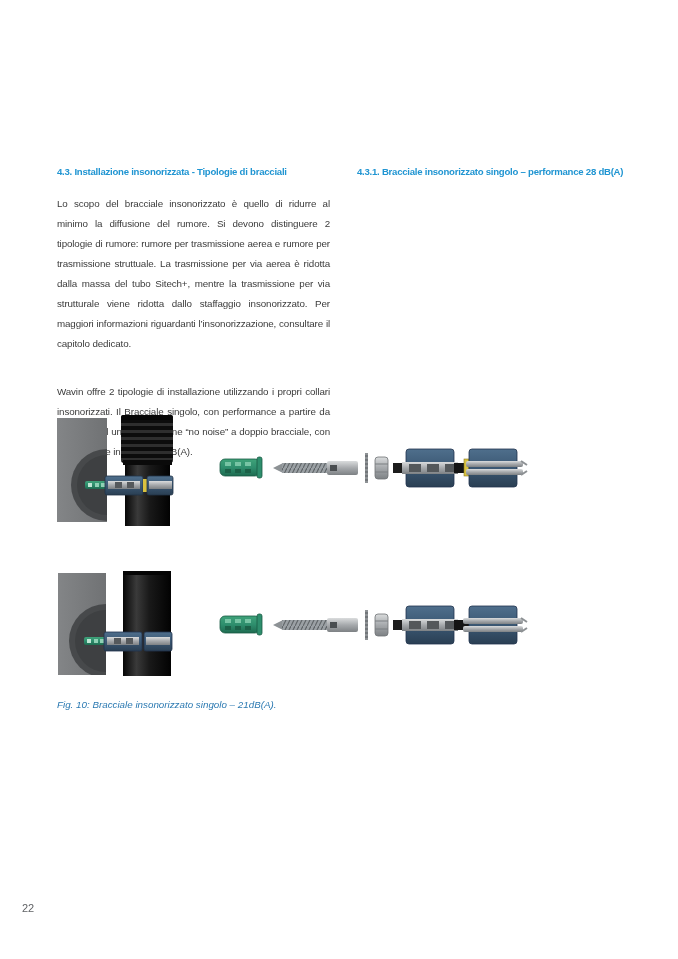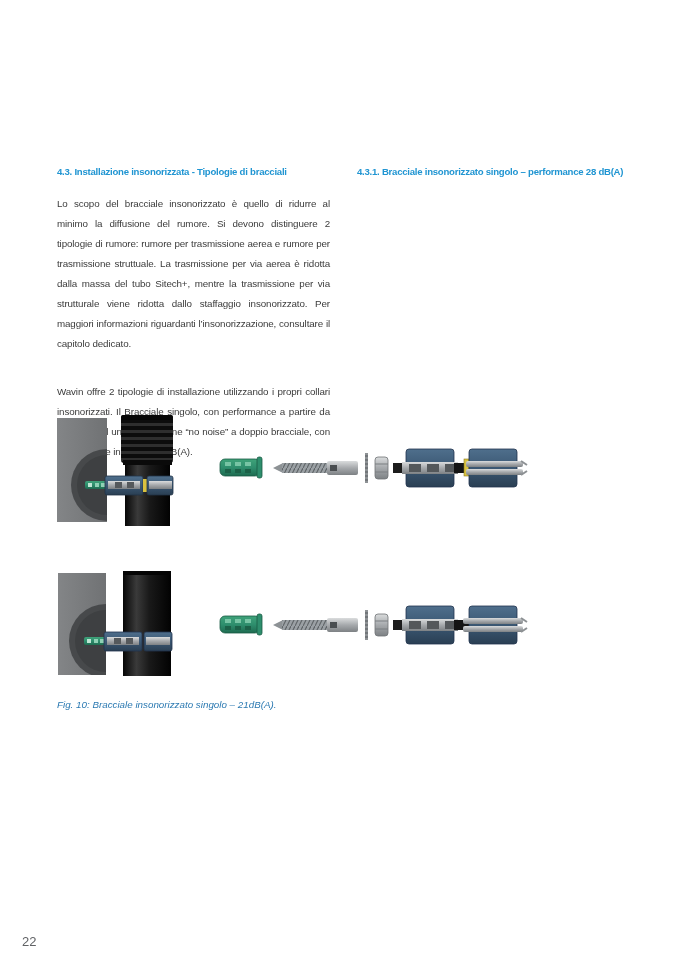--- a/index.html
+++ b/index.html
@@ -31,22 +31,22 @@
   .illu{position:absolute;left:55px;width:480px;height:118px;}
   .illu-1{top:412px;}
   .illu-2{top:562px;}
   .fig-caption{
     position:absolute;left:57px;top:699px;width:472px;
     text-align:left;
     font-size:9.8px;font-style:italic;
     color:var(--caption-color,#2c7ab2);
   }
   .page-number{
-    position:absolute;left:22px;top:934px;
-    font-size:13px;
+    position:absolute;left:22px;top:902px;
+    font-size:11px;
     color:var(--page-number-color,#606265);
   }
 </style>
 </head>
 <body>
 
 <div class="page">
 
   <div class="col col-left">
     <h3 class="sec-heading">4.3. Installazione insonorizzata - Tipologie di bracciali</h3>

